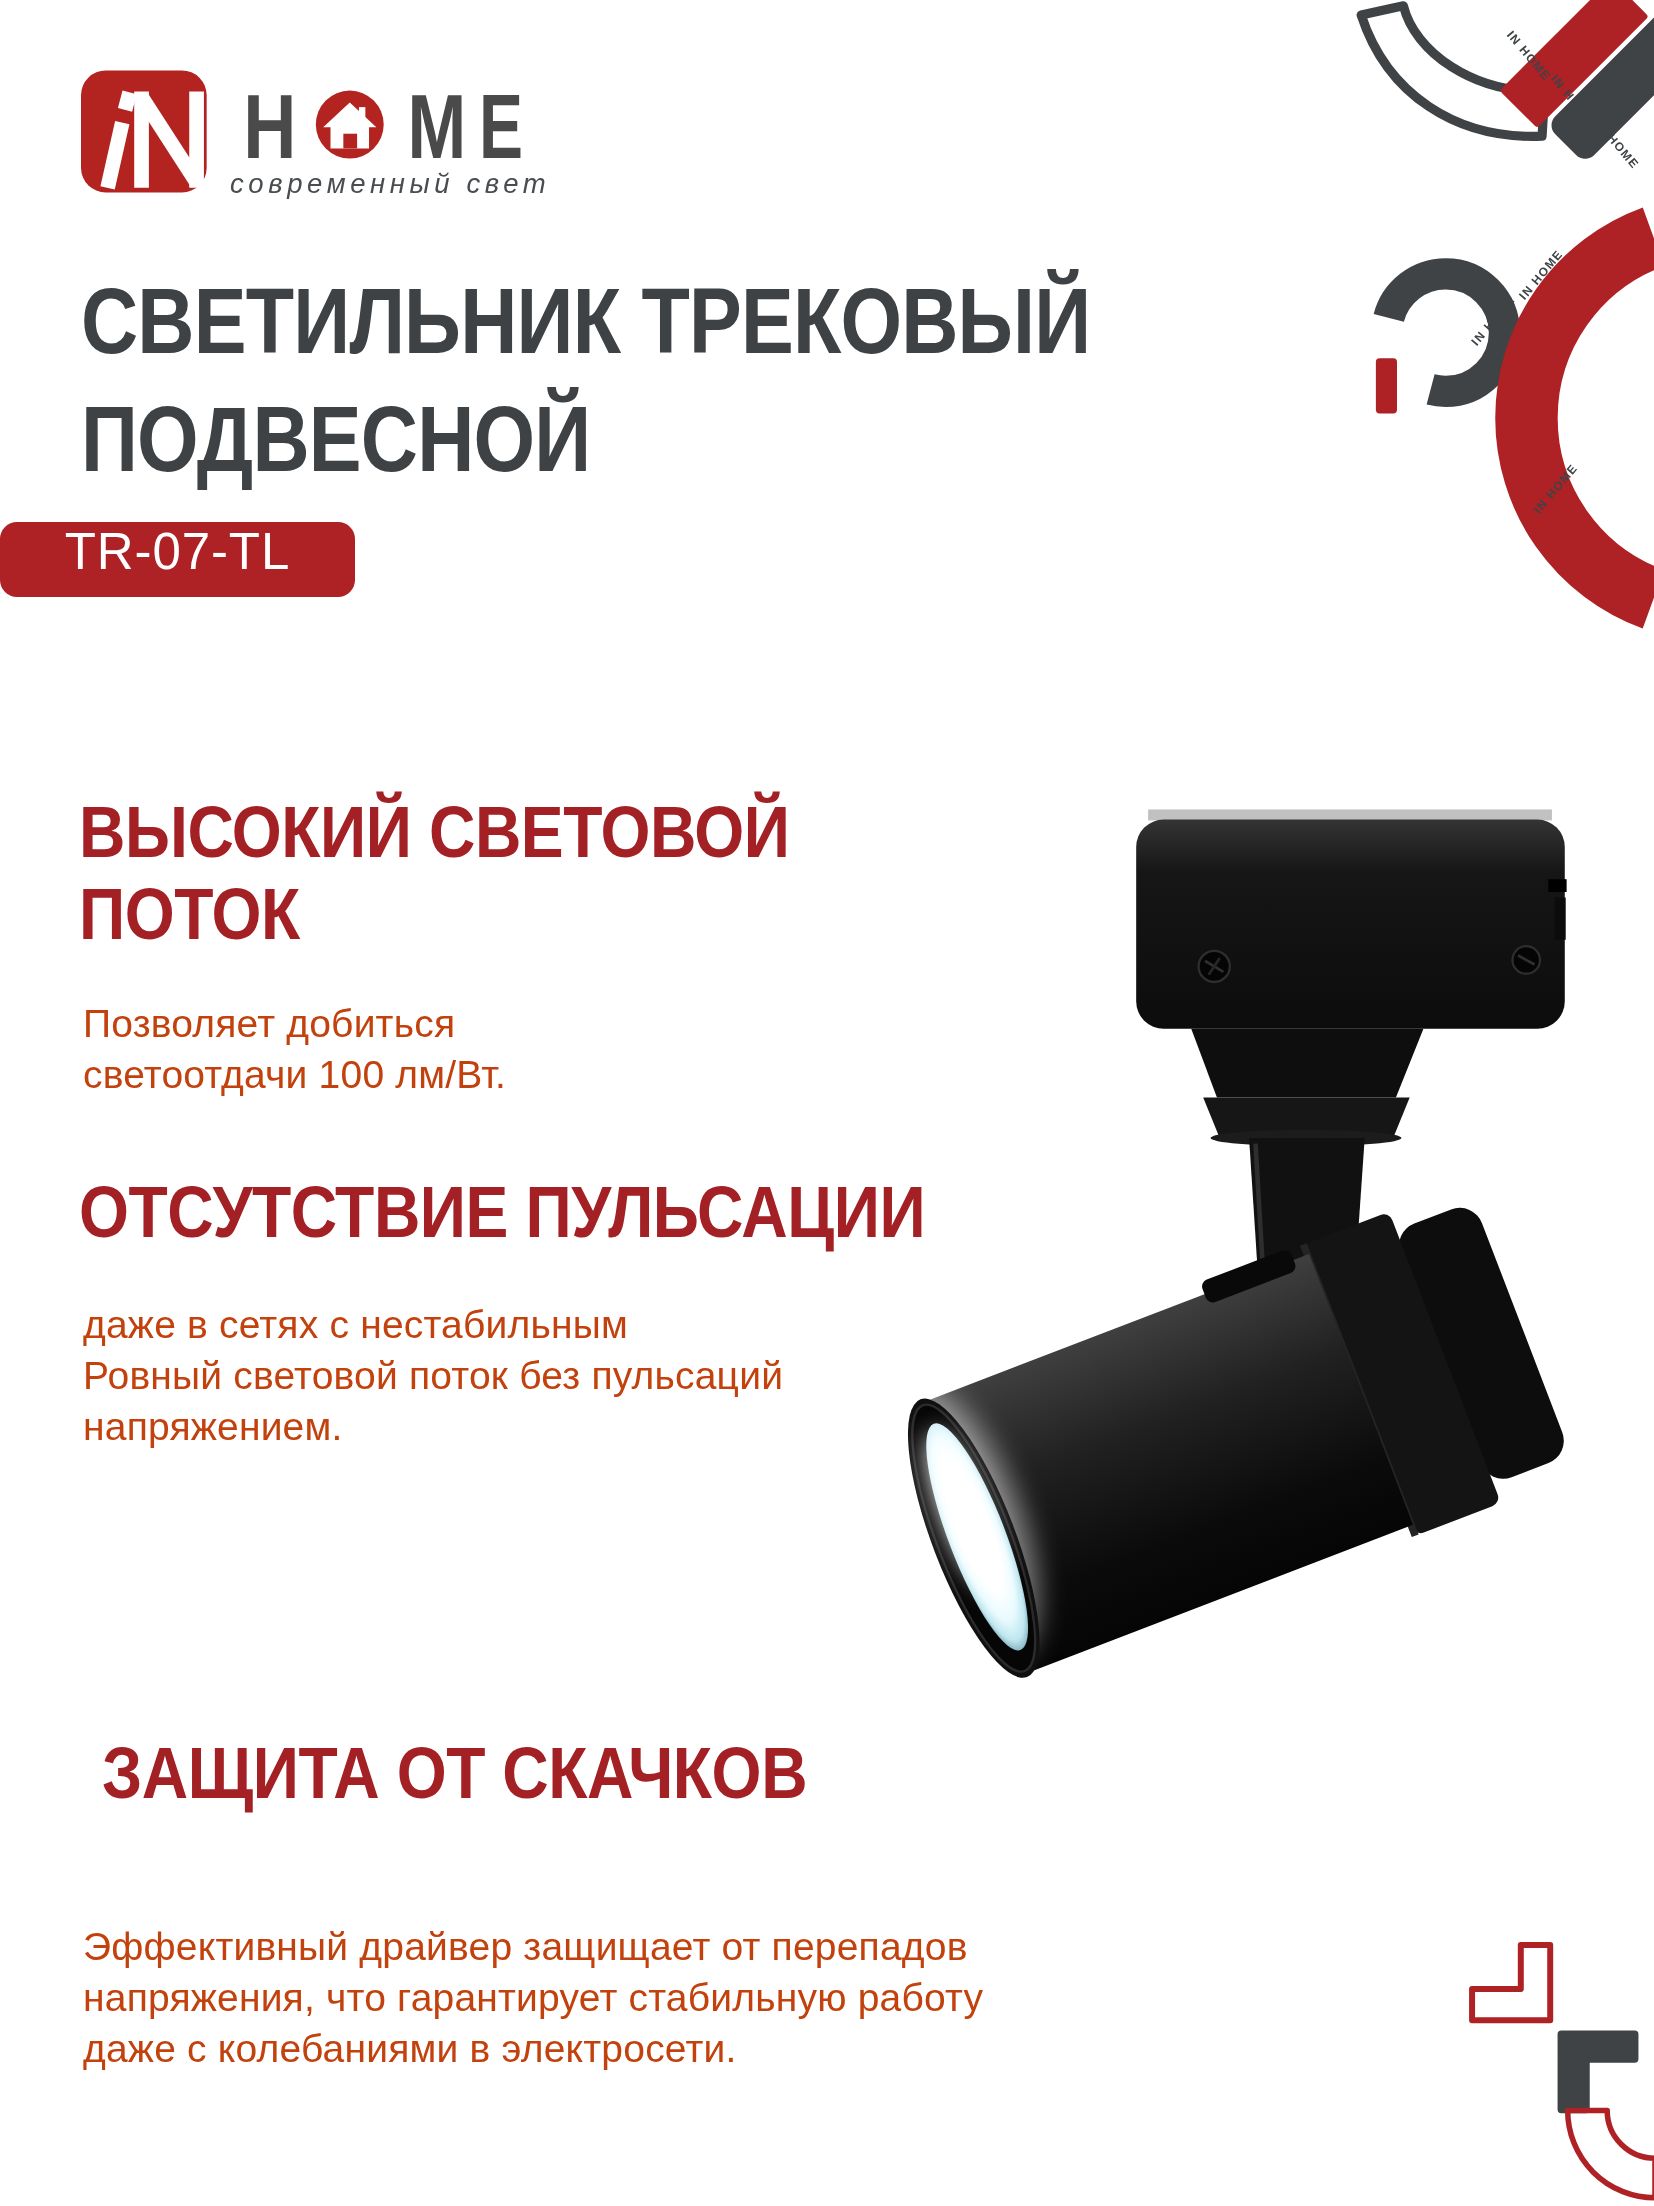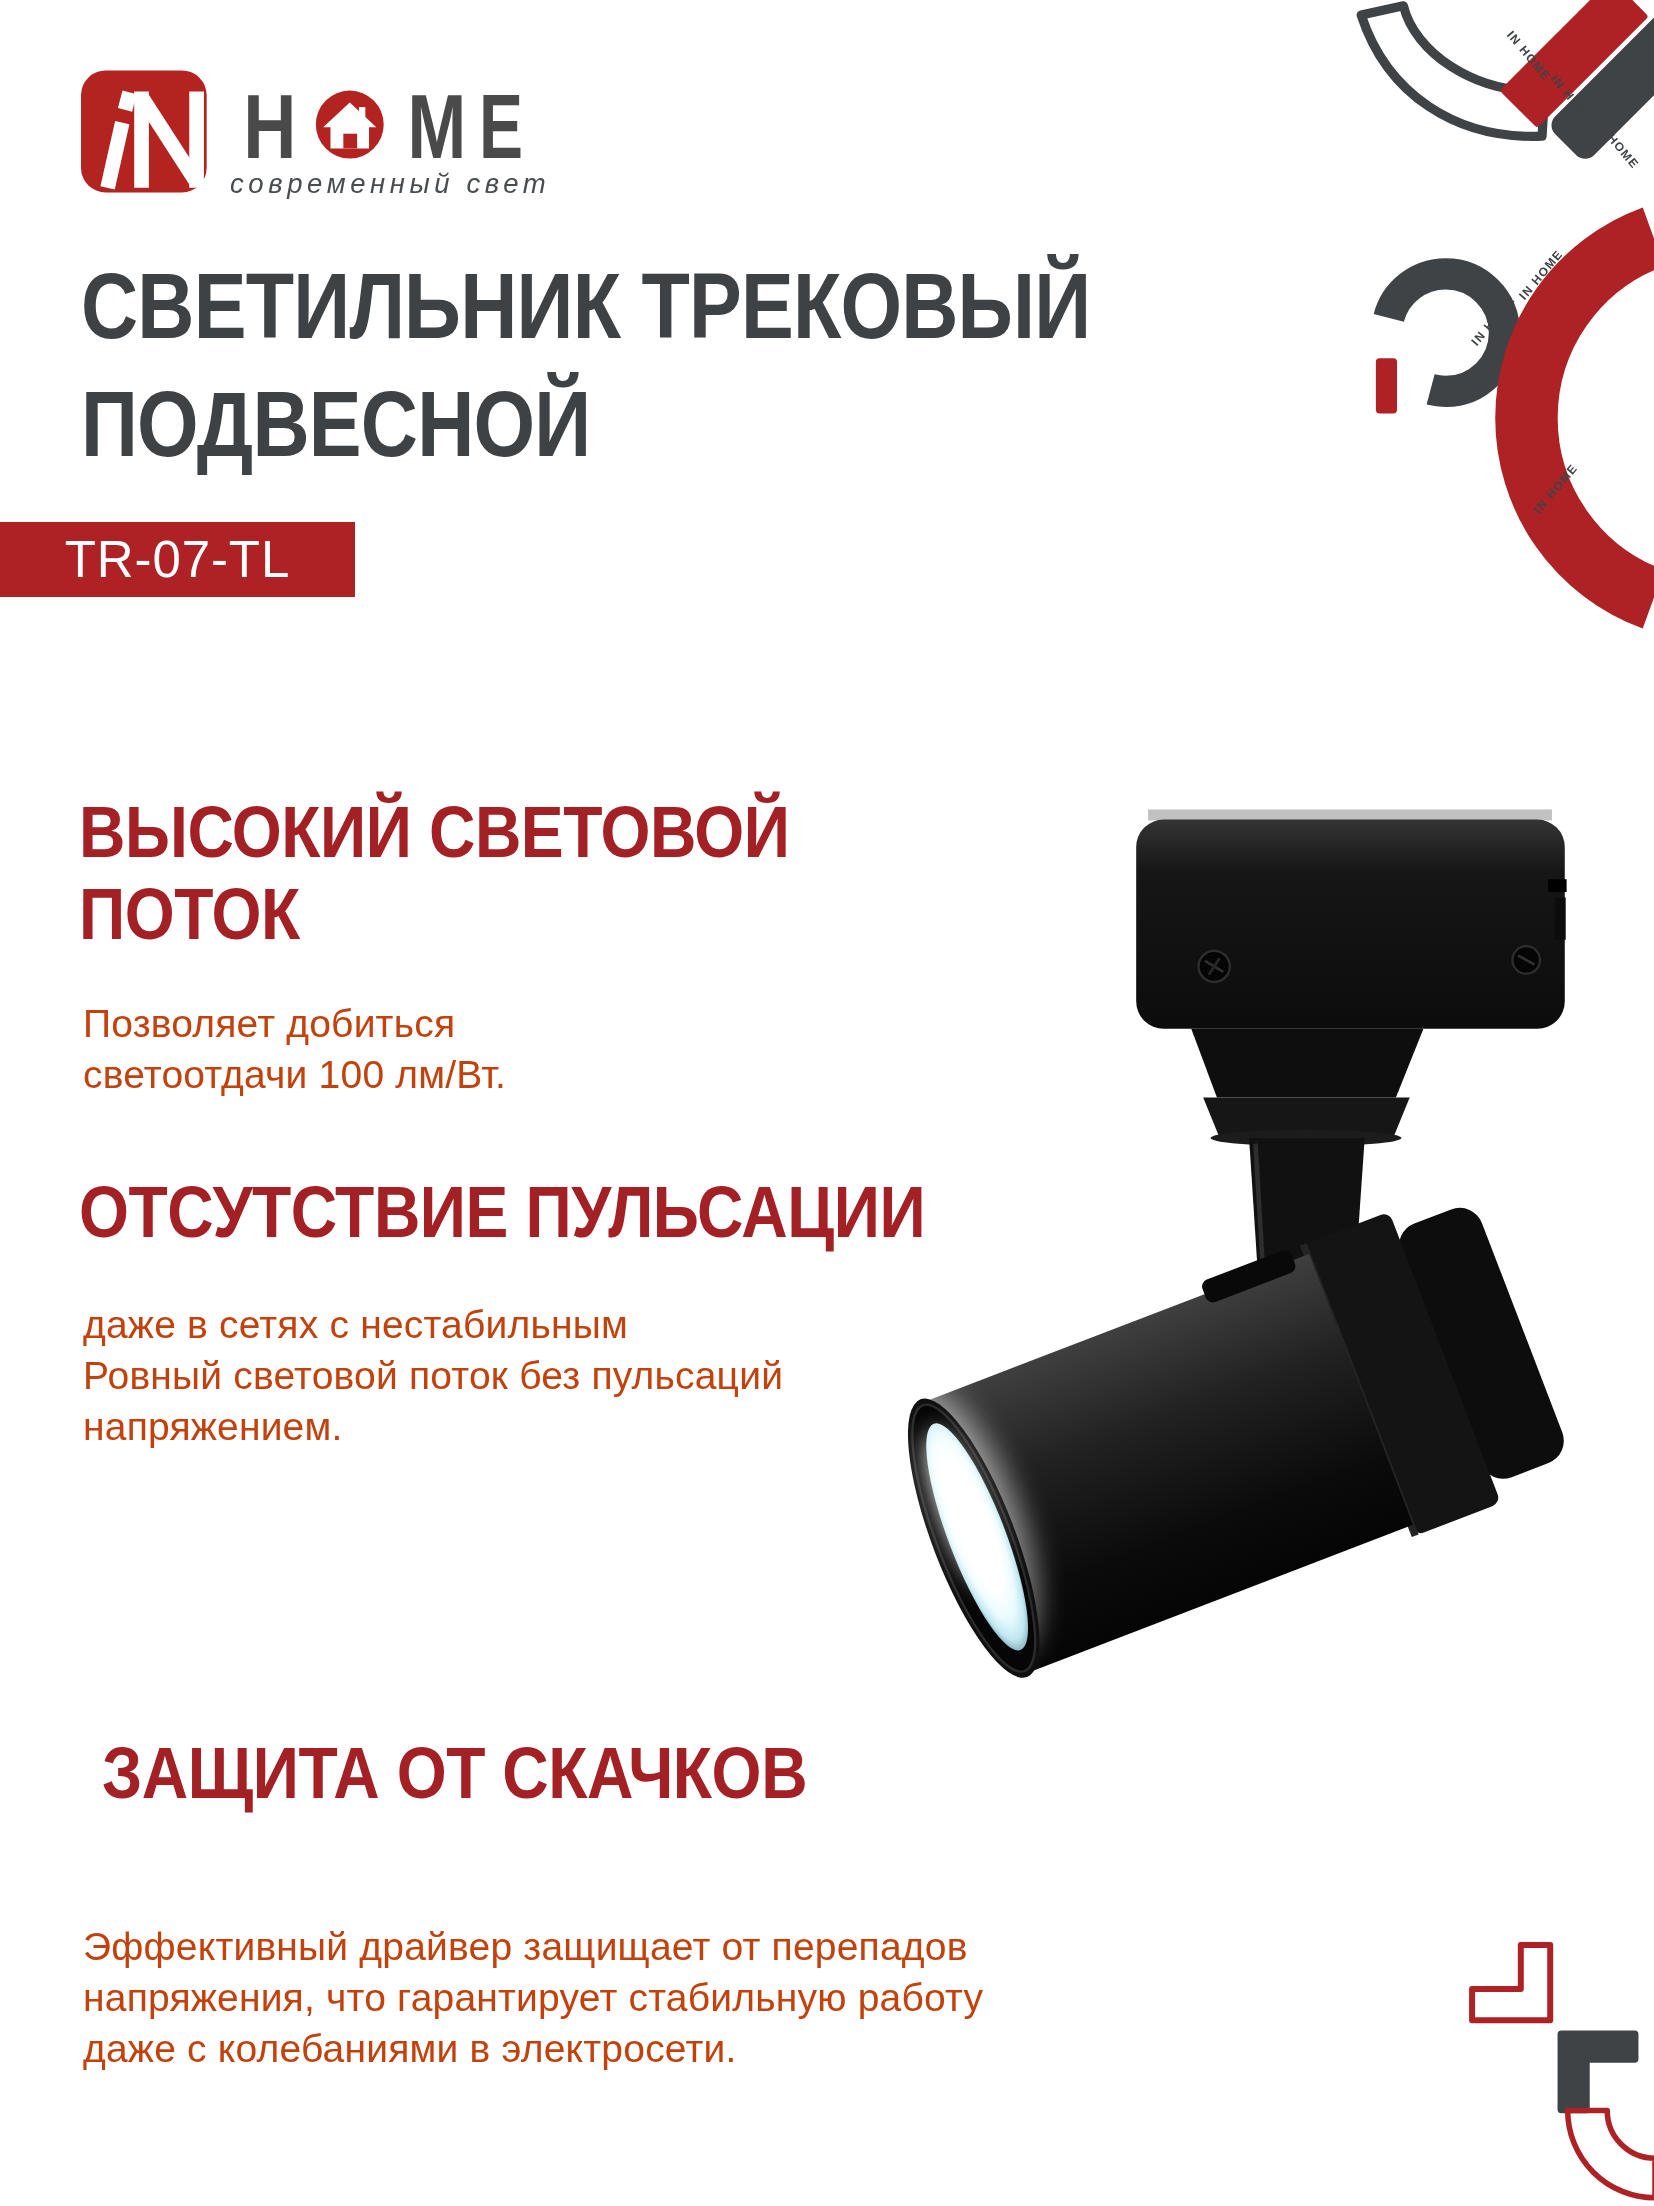--- a/index.html
+++ b/index.html
@@ -5,21 +5,21 @@
   html,body{margin:0;padding:0;}
   body{width:1655px;height:2207px;position:relative;overflow:hidden;background:#ffffff;
        font-family:"Liberation Sans",sans-serif;}
   .abs{position:absolute;}
   .cond{display:inline-block;transform:scaleX(0.86);transform-origin:0 0;white-space:nowrap;}
   .cond88{display:inline-block;transform:scaleX(0.88);transform-origin:0 0;white-space:nowrap;}
   
   .title-line{font-size:92px;font-weight:bold;color:#3E4245;letter-spacing:-0.9px;line-height:1;}
   
   .badge{left:0;top:522px;width:355px;height:75px;background:#AE2125;
-         display:flex;align-items:center;justify-content:center;}
+         display:flex;justify-content:center;border-radius:17px;}
   .badge span{color:#ffffff;font-size:51px;font-weight:500;letter-spacing:0.9px;}
   
   .sec-head{font-size:73px;font-weight:bold;color:#A32024;line-height:1;letter-spacing:-0.5px;}
   .sec-body{font-size:39px;color:#c2410c;line-height:51px;letter-spacing:0.2px;margin-top:24px;}
   
   .tagline{left:230px;top:168px;font-family:Liberation Sans, sans-serif;font-style:italic;
            font-size:27.5px;font-weight:500;color:#4A4D4F;letter-spacing:4.6px;}
   svg text.decor-t{font-family:"Liberation Sans",sans-serif;font-weight:bold;
                    font-size:13px;letter-spacing:1.5px;fill:#3F4346;}
   svg text.logo-t{font-family:"Liberation Sans",sans-serif;font-weight:bold;fill:#4A4A4A;}
@@ -68,21 +68,21 @@
     <rect x="576" y="390" width="23" height="60" rx="4" fill="#AE2125"></rect>
   </g>
   <g>
     <circle cx="950" cy="455" r="210" fill="none" stroke="#AE2125" stroke-width="68" stroke-dasharray="0 403 513 403"></circle>
   </g>
   <text class="decor-t" transform="translate(686,377) rotate(-50)">IN HOME</text>
   <text class="decor-t" transform="translate(738,327) rotate(-50)">IN HOME</text>
   <text class="decor-t" transform="translate(754,560) rotate(-50)">IN HOME</text>
 </svg>
 
-<div class="abs" style="left:81px;top:260px;">
+<div class="abs" style="left:81px;top:275px;">
   <div class="title-line"><span class="cond">СВЕТИЛЬНИК ТРЕКОВЫЙ</span></div>
   <div class="title-line" style="margin-top:26px;"><span class="cond">ПОДВЕСНОЙ</span></div>
 </div>
 
 <div class="abs badge">
   <span>TR-07-TL</span>
 </div>
 
 <div class="abs" style="left:79px;top:795px;">
   <div class="sec-head"><span class="cond88">ВЫСОКИЙ СВЕТОВОЙ</span></div>

